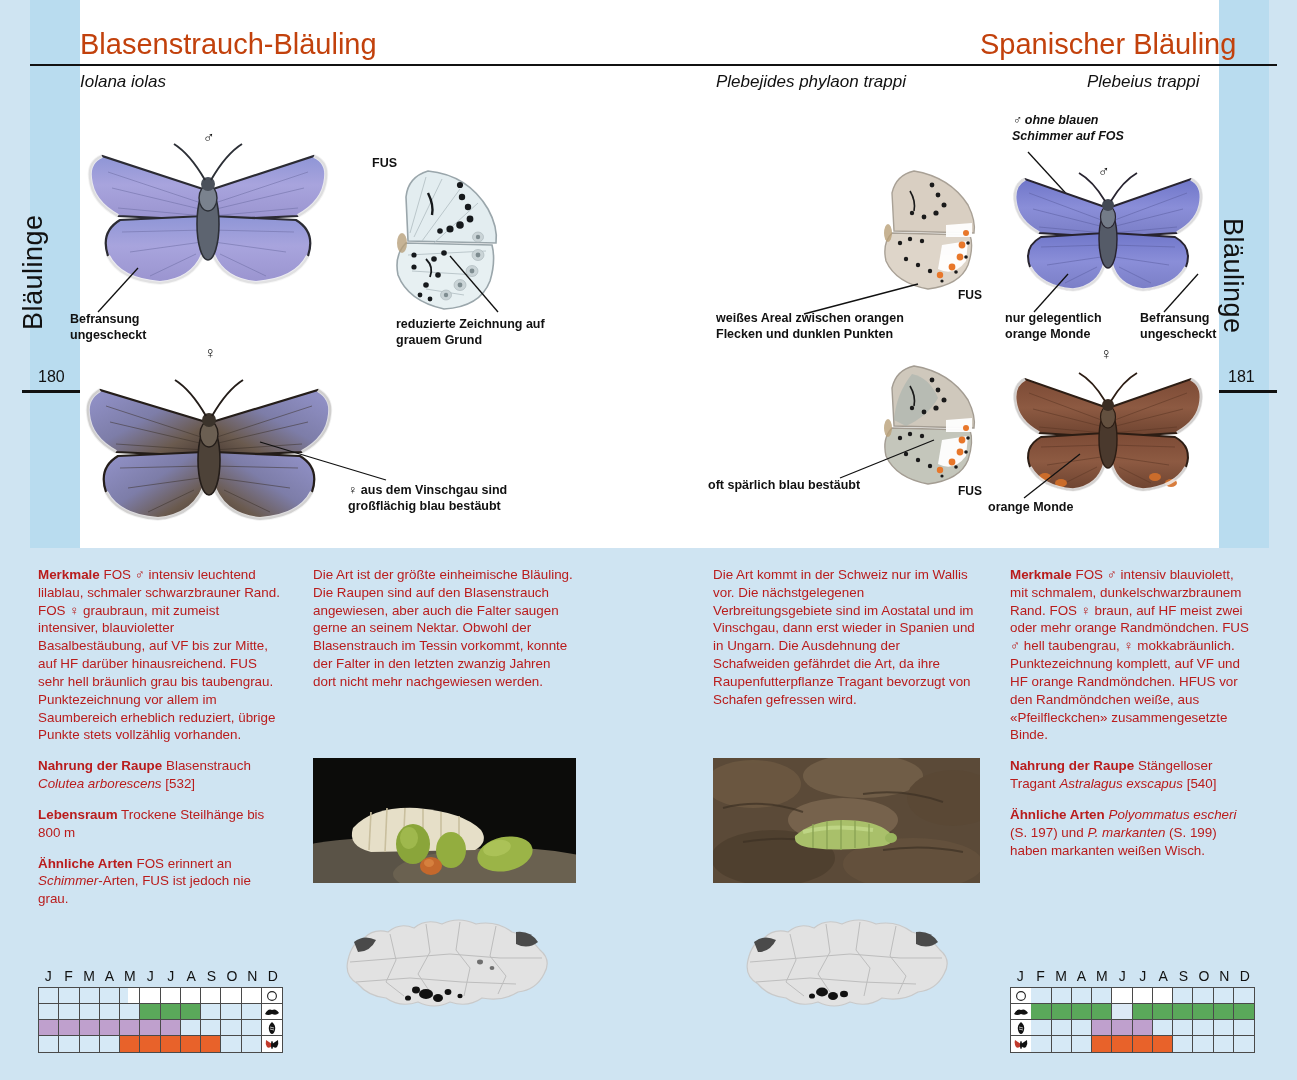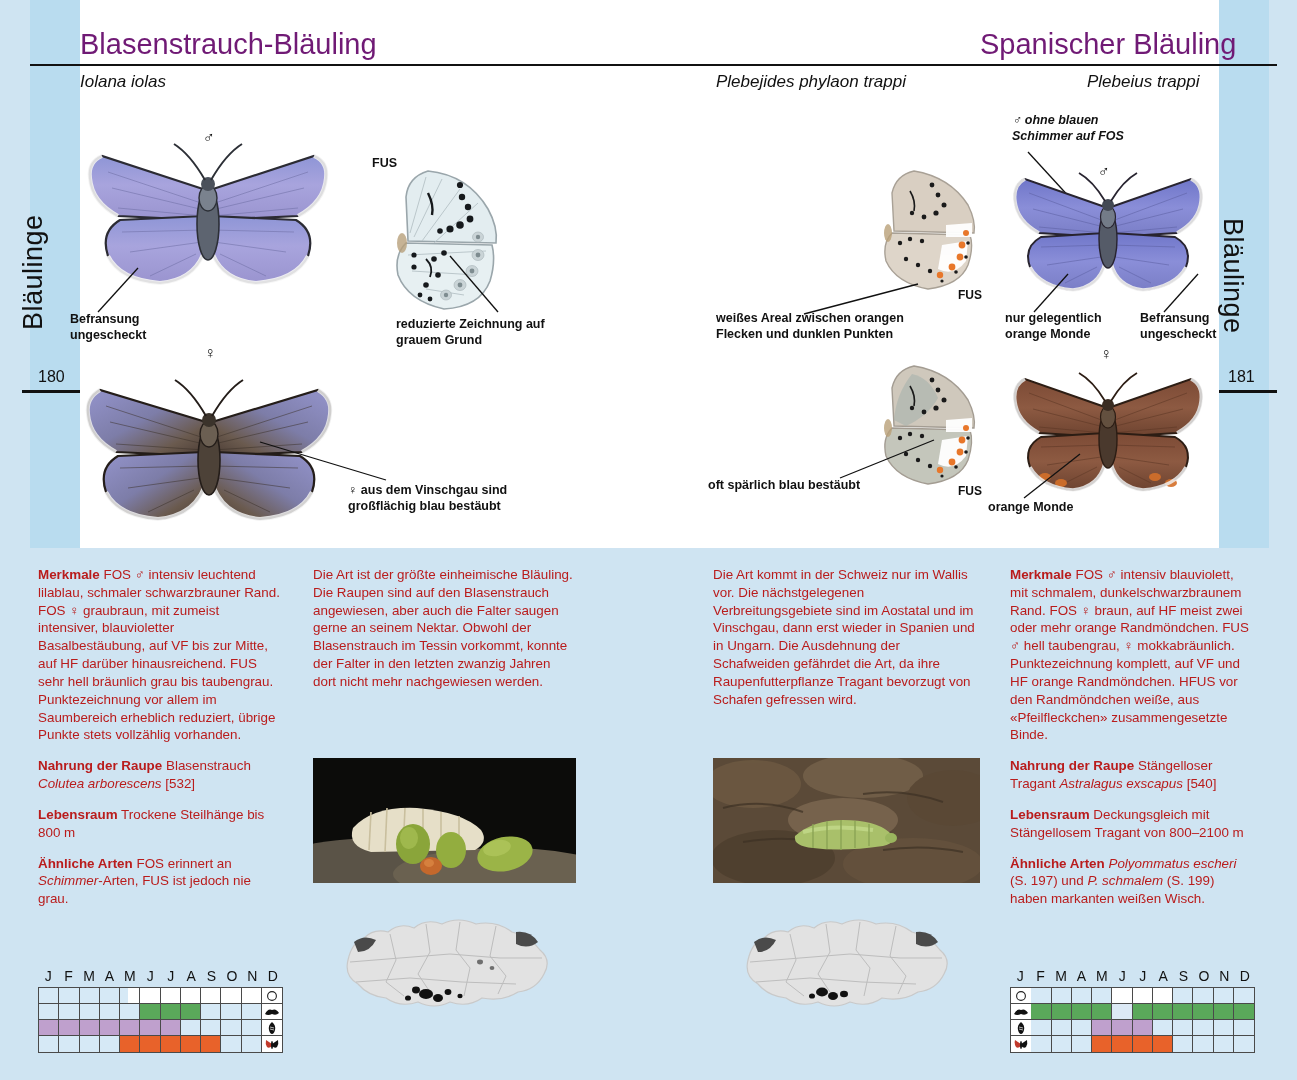--- a/index.html
+++ b/index.html
@@ -39,21 +39,21 @@
   }
   #folio-left  { left: 38px;  top: 368px; }
   #folio-right { left: 1228px; top: 368px; }
   .folio-rule { position: absolute; height: 3px; background:#111; }
   #folio-rule-left  { left: 22px; top: 390px; width: 58px; }
   #folio-rule-right { left: 1219px; top: 390px; width: 58px; }
 
   
   .page-head { position: absolute; }
   .head-title {
-    font-size: 29px; color: #701a75; white-space: nowrap;
+    font-size: 29px; color: #c2410c; white-space: nowrap;
   }
   .head-rule { position: absolute; height: 2px; background: #111; }
   .sci-name {
     position: absolute; font-size: 17px; font-style: italic; color: #111;
     white-space: nowrap;
   }
   #title-left  { left: 80px;  top: 28px; }
   #title-right { left: 980px; top: 28px; }
   #rule-left   { left: 30px;  top: 64px; width: 670px; }
   #rule-right  { left: 700px; top: 64px; width: 577px; }
@@ -549,22 +549,21 @@
     <p>Die Art ist der größte einheimische Bläuling. Die Raupen sind auf den Blasenstrauch angewiesen, aber auch die Falter saugen gerne an seinem Nektar. Obwohl der Blasenstrauch im Tessin vorkommt, konnte der Falter in den letzten zwanzig Jahren dort nicht mehr nachgewiesen werden.</p>
   </div>
 
   <div class="col" id="col3">
     <p>Die Art kommt in der Schweiz nur im Wallis vor. Die nächstgelegenen Verbreitungsgebiete sind im Aostatal und im Vinschgau, dann erst wieder in Spanien und in Ungarn. Die Ausdehnung der Schafweiden gefährdet die Art, da ihre Raupenfutterpflanze Tragant bevorzugt von Schafen gefressen wird.</p>
   </div>
 
   <div class="col" id="col4">
     <p><b>Merkmale</b><span> FOS ♂ intensiv blauviolett, mit schmalem, dunkelschwarzbraunem Rand. FOS ♀ braun, auf HF meist zwei oder mehr orange Randmöndchen. FUS ♂ hell taubengrau, ♀ mokkabräunlich. Punktezeichnung komplett, auf VF und HF orange Randmöndchen. HFUS vor den Randmöndchen weiße, aus «Pfeilfleckchen» zusammengesetzte Binde.</span></p>
     <p><b>Nahrung der Raupe</b><span> Stängelloser Tragant </span><i>Astralagus exscapus</i><span> [540]</span></p>
-    <p><b>Lebensraum</b><span> Deckungsgleich mit Stängellosem Tragant von 800–2100 m</span></p>
-    <p><b>Ähnliche Arten</b><span>&nbsp;</span><i>Polyommatus escheri</i><span> (S. 197) und </span><i>P. schmalem</i><span> (S. 199) haben markanten weißen Wisch.</span></p>
+    <p><b>Ähnliche Arten</b><span>&nbsp;</span><i>Polyommatus escheri</i><span> (S. 197) und </span><i>P. markanten</i><span> (S. 199) haben markanten weißen Wisch.</span></p>
   </div>
 
   <div class="photo" id="photo1">
     <svg width="263" height="125" viewBox="0 0 263 125">
       <rect width="263" height="125" fill="#0c0c0a"></rect>
       <ellipse cx="70" cy="110" rx="120" ry="30" fill="#5a5347"></ellipse>
       <ellipse cx="190" cy="116" rx="110" ry="26" fill="#6a6150"></ellipse>
       <path d="M40 70 Q60 48 104 50 Q150 54 168 72 Q176 84 162 92 L58 94 Q34 88 40 70 Z" fill="#e6dfc8"></path>
       <g stroke="#c9bf9e" stroke-width="1.6" fill="none">
         <path d="M58 54 L56 92"></path>

